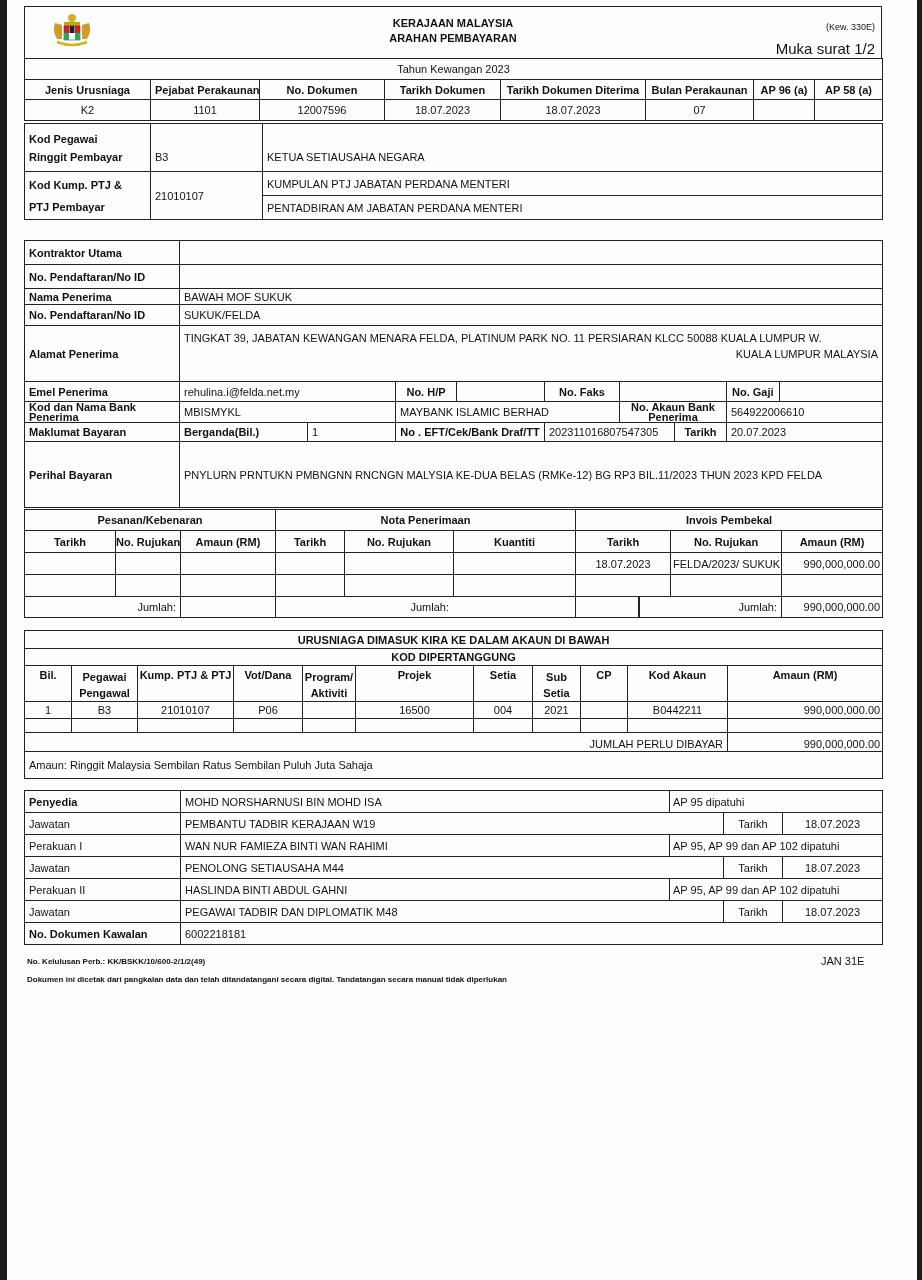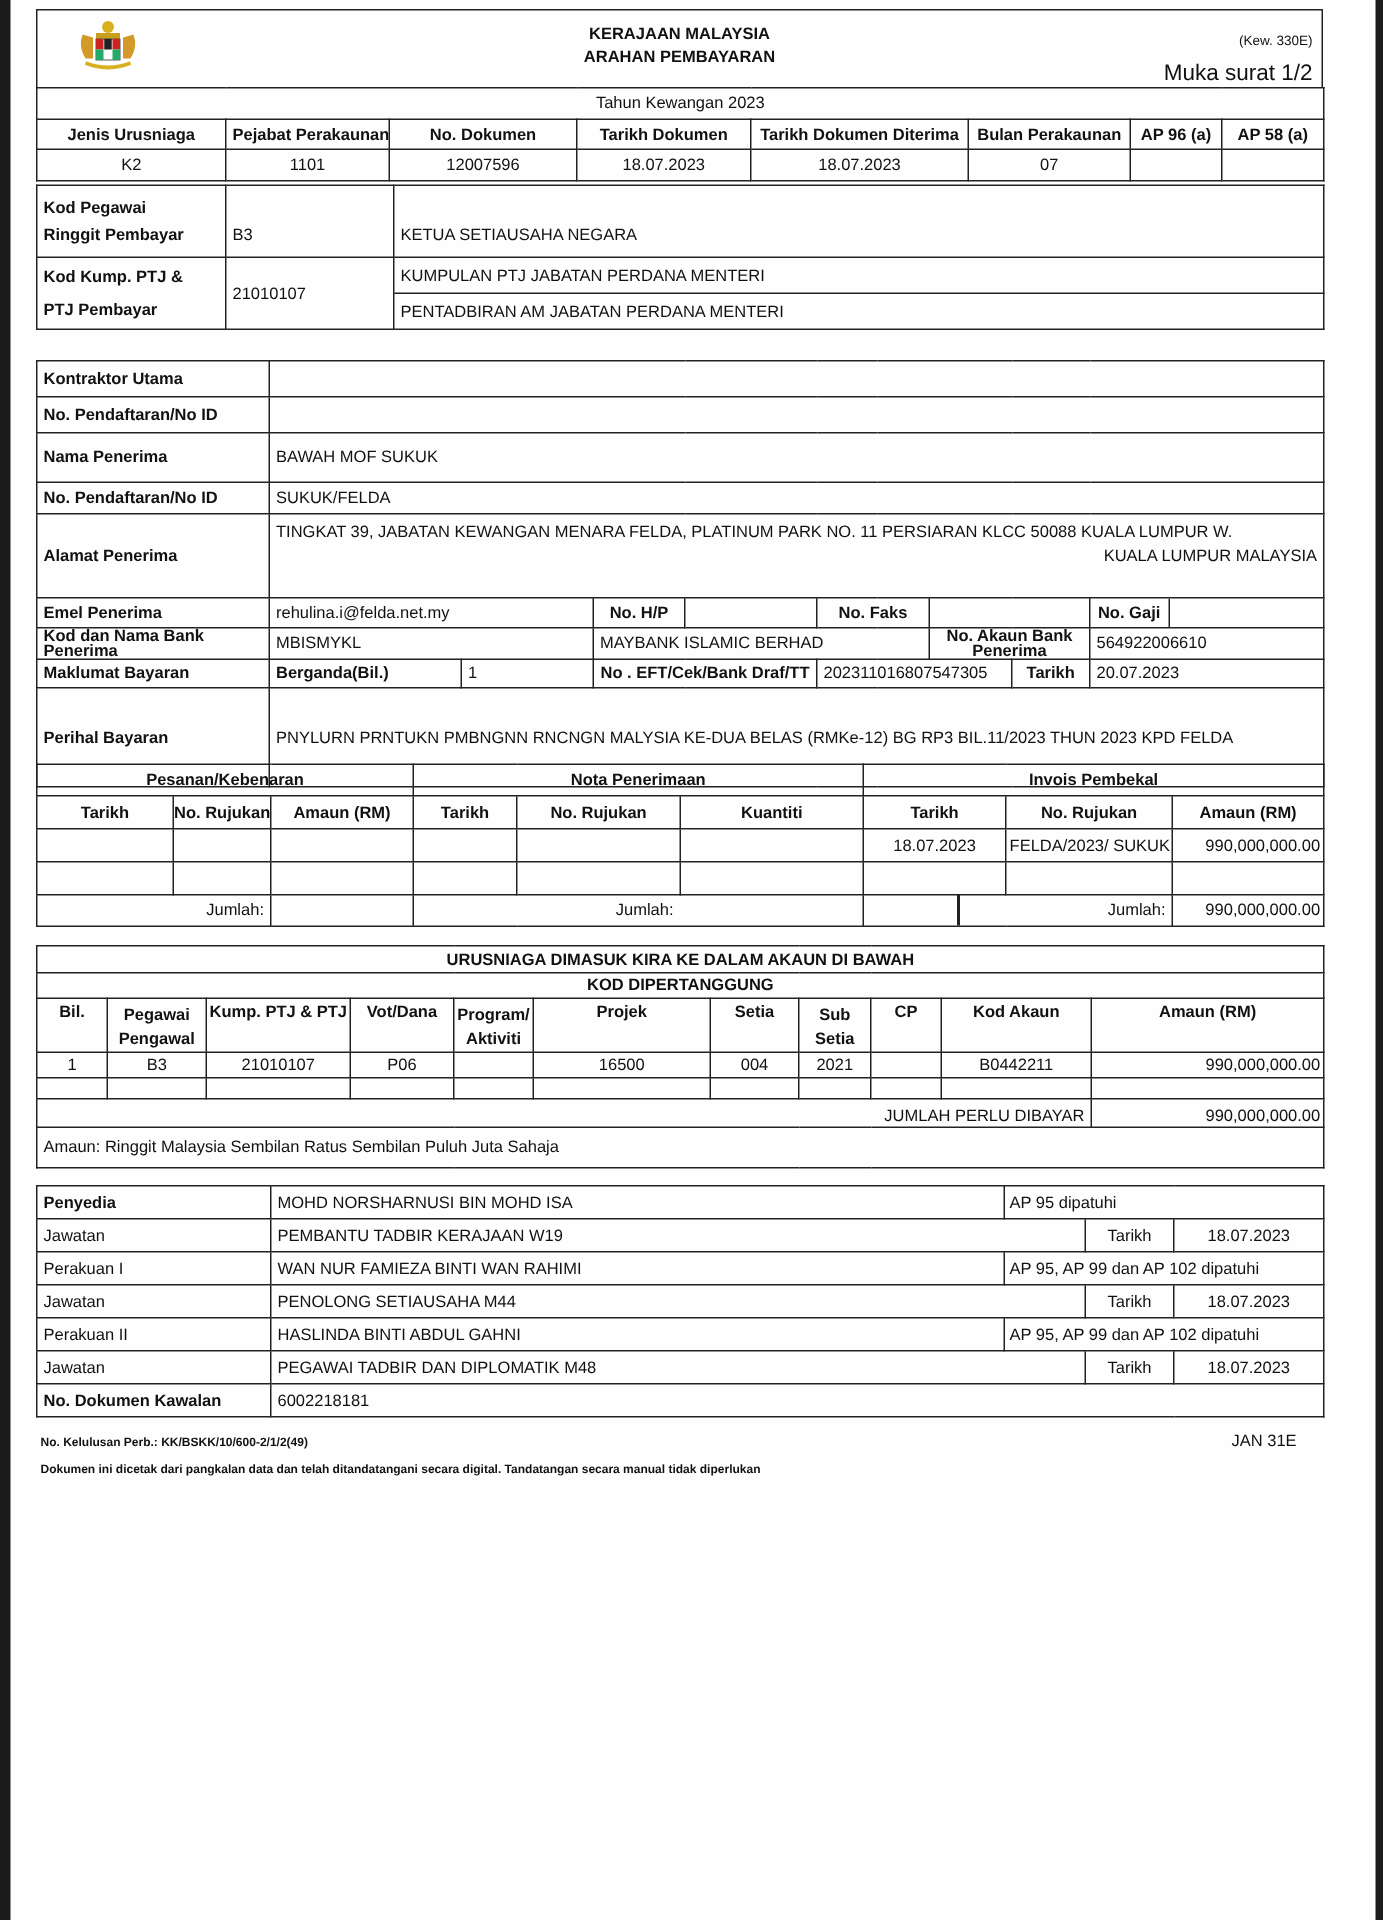--- a/index.html
+++ b/index.html
@@ -127,21 +127,21 @@
     </colgroup>
     <tbody>
         <tr style="height:24px">
       <td class="lbl">Kontraktor Utama</td>
       <td colspan="9"></td>
     </tr>
     <tr style="height:24px">
       <td class="lbl">No. Pendaftaran/No ID</td>
       <td colspan="9"></td>
     </tr>
-    <tr style="height:33px">
+    <tr style="height:16px">
       <td class="lbl">Nama Penerima</td>
       <td colspan="9">BAWAH MOF SUKUK</td>
     </tr>
     <tr style="height:21px">
       <td class="lbl">No. Pendaftaran/No ID</td>
       <td colspan="9">SUKUK/FELDA</td>
     </tr>
     <tr style="height:56px">
       <td class="lbl">Alamat Penerima</td>
       <td colspan="9" style="vertical-align:top; padding-top:4px; line-height:16px;">

